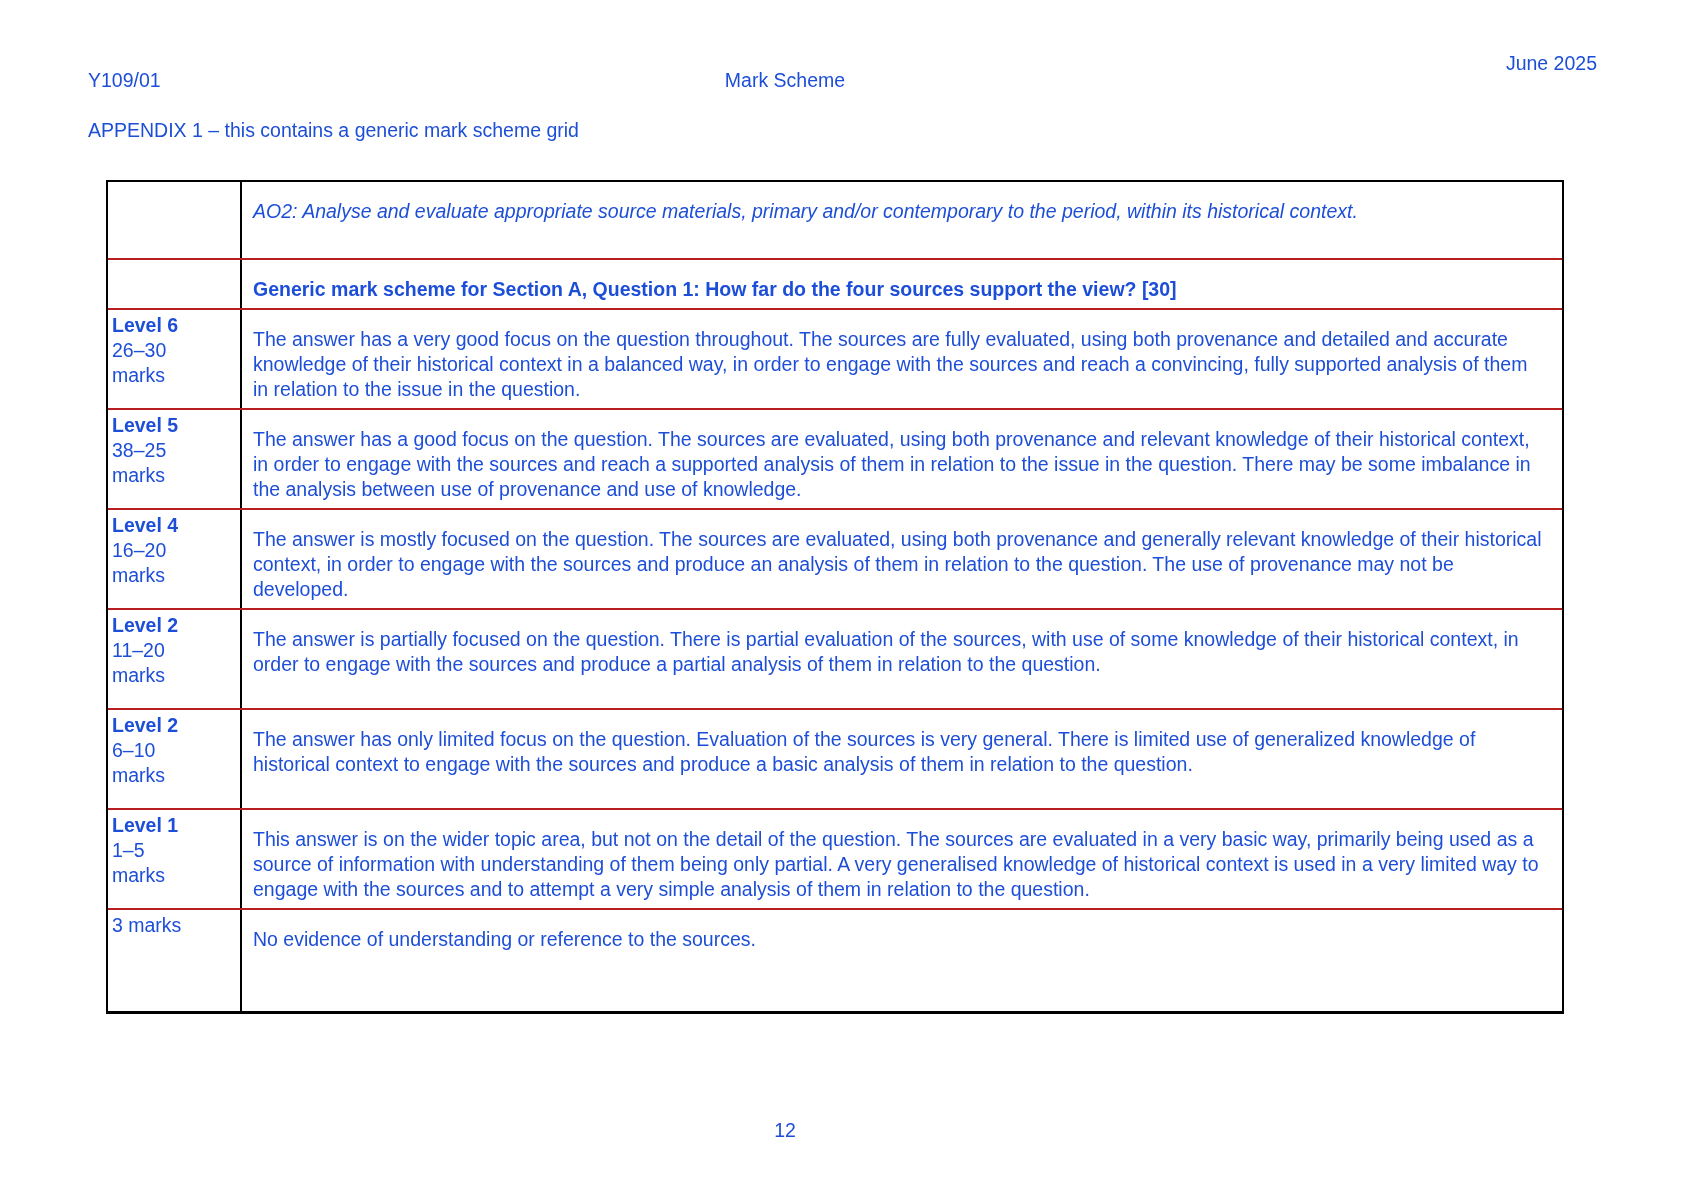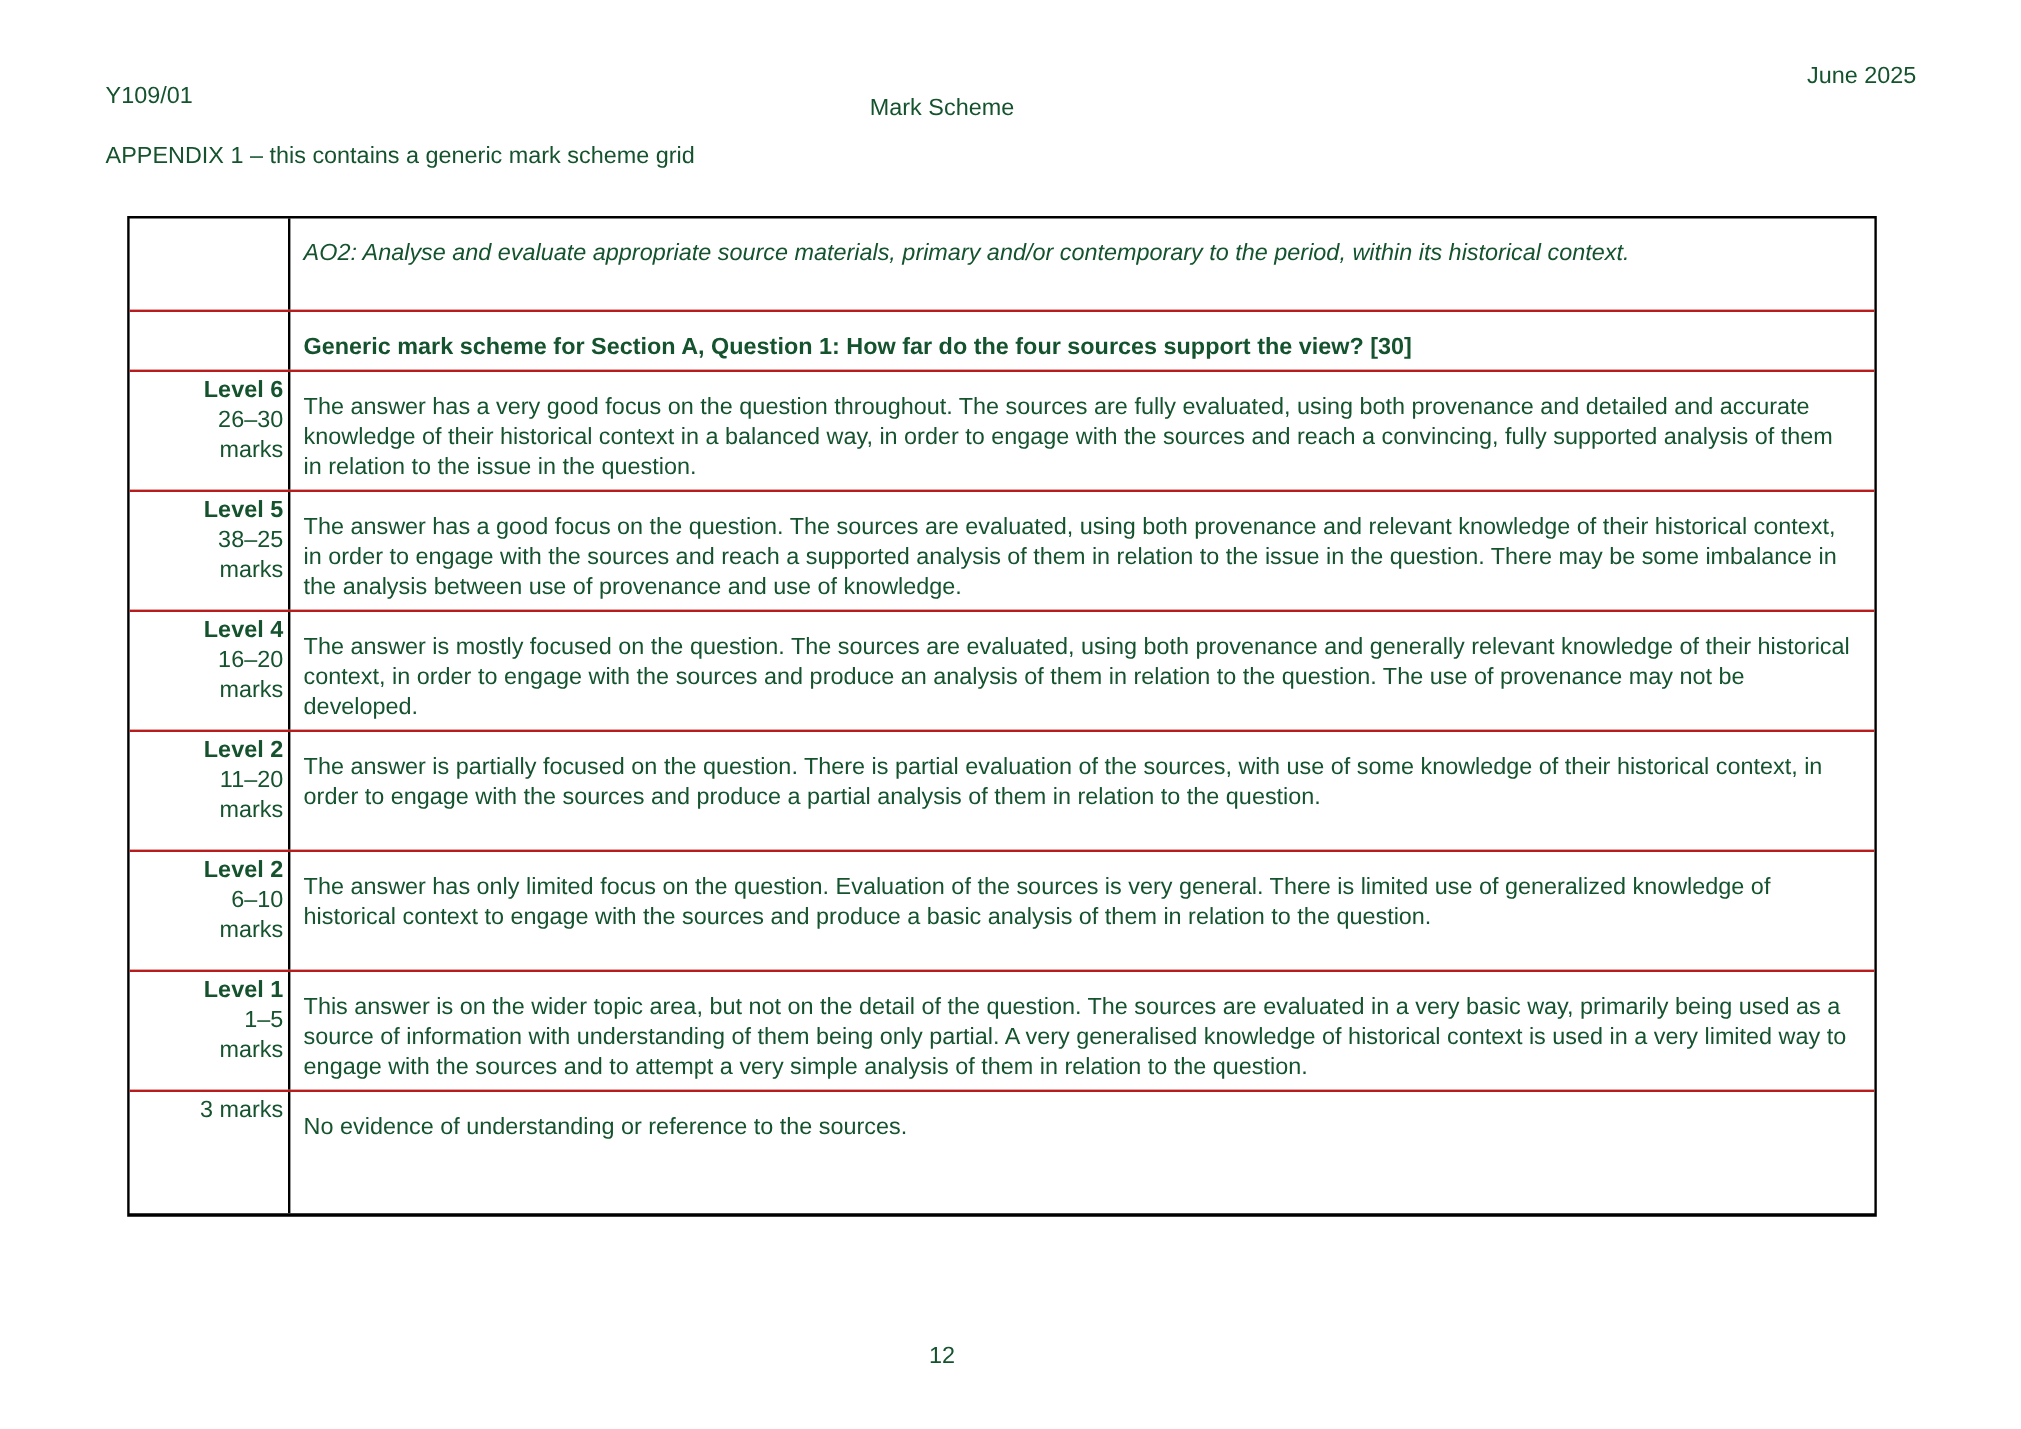--- a/index.html
+++ b/index.html
@@ -3,44 +3,44 @@
 <meta charset="utf-8">
 <style>
   html,body{margin:0;padding:0;background:#ffffff;}
   .page{
     position:relative;
     width:1684px;
     height:1191px;
     background:#ffffff;
     font-family:"Liberation Sans","DejaVu Sans",sans-serif;
     font-size:19.5px;
-    color:#14532d;
+    color:#1d4ed8;
     overflow:hidden;
   }
   .hdr-left{position:absolute;top:69px;left:88px;white-space:nowrap;}
-  .hdr-center{position:absolute;top:69px;left:785px;transform:translateX(-50%);white-space:nowrap;margin-top:10px;}
+  .hdr-center{position:absolute;top:69px;left:785px;transform:translateX(-50%);white-space:nowrap;}
   .hdr-right{position:absolute;top:52px;right:87px;white-space:nowrap;}
   .appendix{position:absolute;top:119px;left:88px;white-space:nowrap;}
 
   .grid{
     position:absolute;
     top:180px;
     left:106px;
     width:1458px;
     border:2px solid #000;
     border-bottom-width:3px;
     box-sizing:border-box;
   }
   .trow{display:flex;border-top:2px solid #b91c1c;box-sizing:border-box;}
   .trow:first-child{border-top:none;}
   .cell-left{
     flex:0 0 134px;
     width:134px;
     border-right:2px solid #000;
-    text-align:right;
+    text-align:left;
     padding:3px 4px;
     box-sizing:border-box;
     line-height:25px;
   }
   .cell-right{
     flex:1;
     padding:17px 16px 6px 11px;
     line-height:25px;
     box-sizing:border-box;
   }

